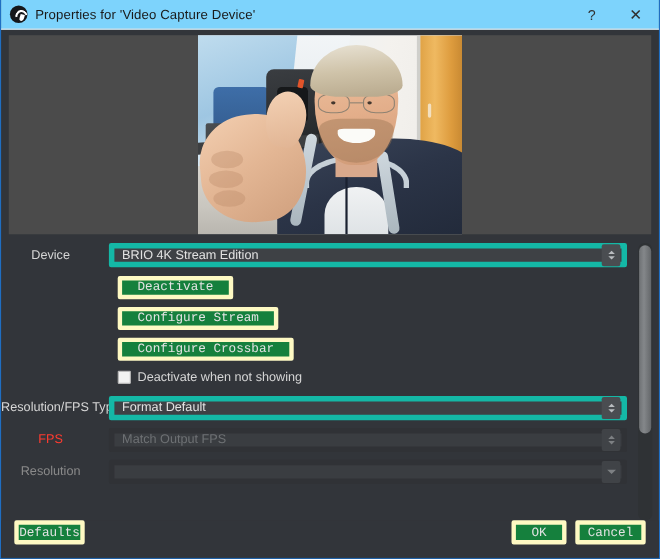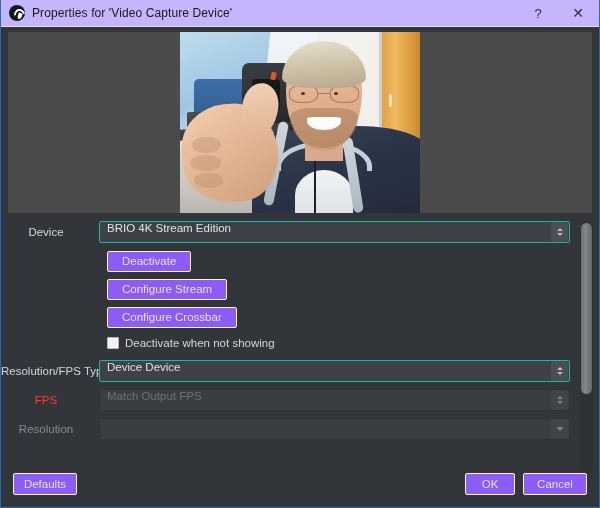--- a/index.html
+++ b/index.html
@@ -20,21 +20,21 @@
     border: 1px solid #1f6ec2;
     border-top: none;
     display: flex;
     flex-direction: column;
   }
 
   
   .titlebar {
     height: 27px;
     min-height: 27px;
-    background: #c4b5fd;
+    background: #7dd3fc;
     display: flex;
     align-items: center;
     padding-left: 8px;
     border-bottom: 1px solid #e6e6e6;
   }
   .app-icon {
     width: 16px; height: 16px;
     border-radius: 50%;
     background: #15171a;
     position: relative;
@@ -343,23 +343,24 @@
     color: #d6d6d6;
     white-space: nowrap;
   }
   .lbl.red { color: #ff3b30; }
   .lbl.dim { color: #8a8a8a; }
 
   .combo {
     flex: 1 1 auto;
     height: 22px;
     background: #3e4145;
-    border: 1px solid #14b8a6;
+    border: 5px solid #14b8a6;
     border-radius: 2px;
     display: flex;
+    align-items: center;
     position: relative;
     cursor: default;
   }
   .combo .val {
     flex: 1 1 auto;
     font-size: 11.5px;
     color: #e2e2e2;
     padding-left: 7px;
     white-space: nowrap;
     overflow: hidden;
@@ -383,26 +384,26 @@
     border-right: 3.5px solid transparent;
   }
   .chev.up   { border-bottom: 3.5px solid #b9bcbf; margin-bottom: 2px; }
   .chev.down { border-top: 3.5px solid #b9bcbf; }
   .combo.disabled .chev.up   { border-bottom-color: #7d8083; }
   .combo.disabled .chev.down { border-top-color: #7d8083; }
   .spin.single .chev.down { border-top-width: 4px; border-left-width: 4px; border-right-width: 4px; }
 
   .pushbtn {
     height: 21px;
-    background: #8b5cf6;
-    border: 1px solid #fef9c3;
+    background: #15803d;
+    border: 4px solid #fef9c3;
     border-radius: 2px;
     color: #e3e3e3;
     font-size: 11.5px;
-    font-family: Liberation Sans, sans-serif;
+    font-family: Liberation Mono, monospace;
     padding: 0 14px;
     cursor: default;
     white-space: nowrap;
   }
   .btn-offset { margin-left: 106px; }
 
   .check-row {
     display: flex; align-items: center;
     margin-left: 106px;
     margin-bottom: 8px;
@@ -535,21 +536,21 @@
       </div>
 
       <div class="check-row">
         <div class="checkbox"></div>
         <div class="check-label">Deactivate when not showing</div>
       </div>
 
       <div class="row">
         <div class="lbl">Resolution/FPS Type</div>
         <div class="combo">
-          <div class="val">Device Device</div>
+          <div class="val">Format Default</div>
           <div class="spin">
             <div class="chev up"></div>
               <div class="chev down"></div>
           </div>
         </div>
       </div>
 
       <div class="row">
         <div class="lbl red">FPS</div>
         <div class="combo disabled">

